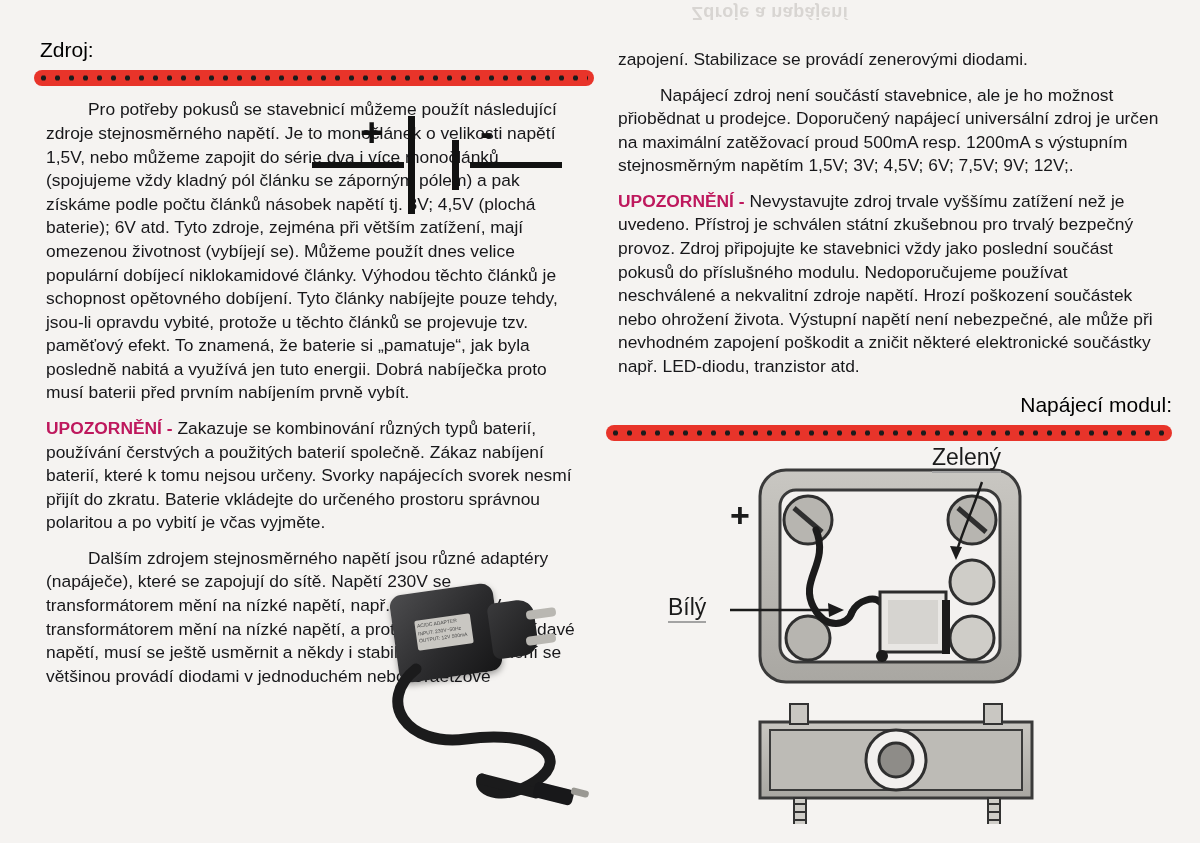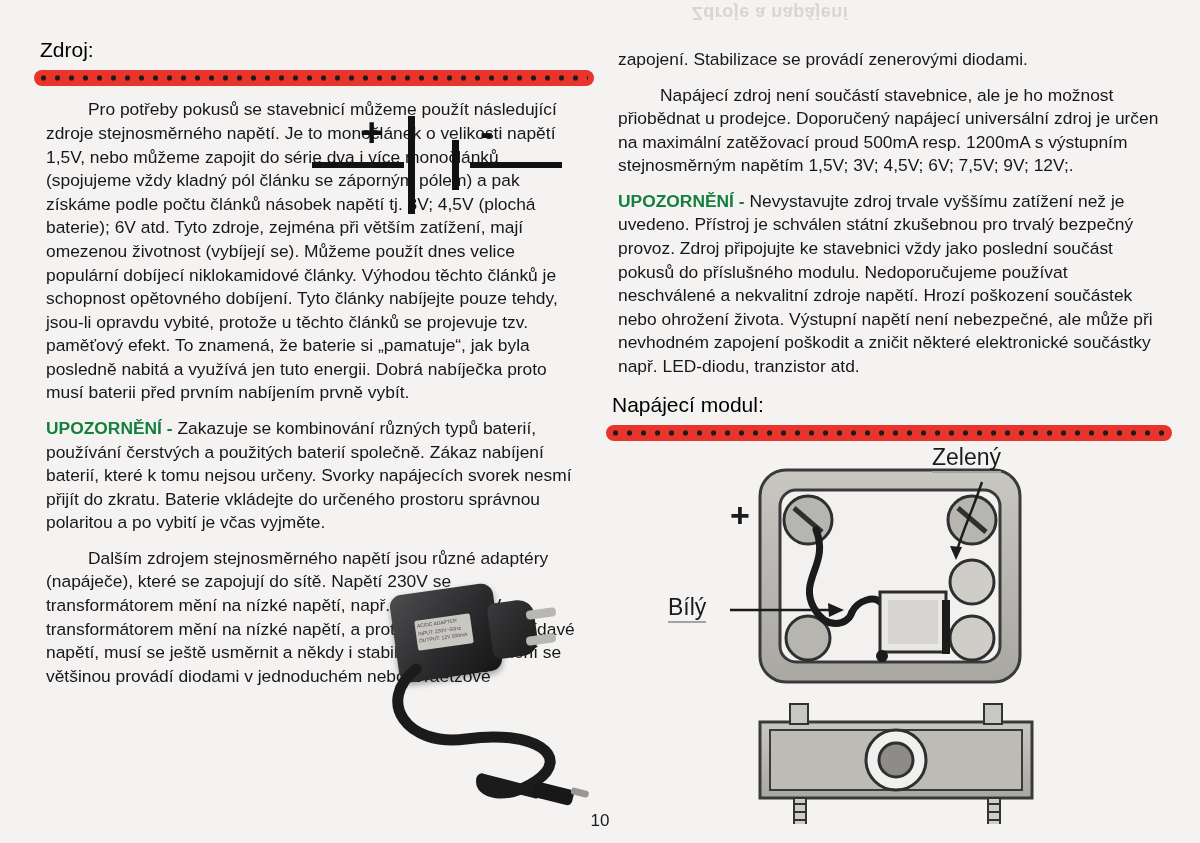--- a/index.html
+++ b/index.html
@@ -69,21 +69,21 @@
     background-image: radial-gradient(circle at 3.5px 3.5px, #1b1b1b 2.6px, rgba(0,0,0,0) 2.9px);
     background-size: 14px 7px;
     background-repeat: repeat-x;
   }
   p {
     margin: 12px;
     text-indent: 0;
   }
   p.indent { text-indent: 42px; }
   .warn {
-    color: #15803d;
+    color: #be185d;
     font-weight: bold;
   }
   .page-number {
     position: absolute;
     left: 0; right: 0;
     bottom: 12px;
     text-align: center;
     font-size: 17px;
     color: #1a1a1a;
   }
@@ -259,21 +259,21 @@
   </div>
 
   <div class="col col-right">
     <p>zapojení. Stabilizace se provádí zenerovými diodami.</p>
     <p class="indent">Napájecí zdroj není součástí stavebnice, ale je ho možnost přiobědnat u prodejce. Doporučený napájecí universální zdroj je určen na maximální zatěžovací proud 500mA resp. 1200mA s výstupním stejnosměrným napětím 1,5V; 3V; 4,5V; 6V; 7,5V; 9V; 12V;.</p>
     <p>
       <span class="warn">UPOZORNĚNÍ -</span>
       <span>Nevystavujte zdroj trvale vyššímu zatížení než je uvedeno. Přístroj je schválen státní zkušebnou pro trvalý bezpečný provoz. Zdroj připojujte ke stavebnici vždy jako poslední součást pokusů do příslušného modulu. Nedoporučujeme používat neschválené a nekvalitní zdroje napětí. Hrozí poškození součástek nebo ohrožení života. Výstupní napětí není nebezpečné, ale může při nevhodném zapojení poškodit a zničit některé elektronické součástky např. LED-diodu, tranzistor atd.</span>
     </p>
 
-    <h2 class="section" style="">Napájecí modul:</h2>
+    <h2 class="section" style="text-align:right;">Napájecí modul:</h2>
     <div class="dotted-rule">
       <div class="dots"></div>
     </div>
   </div>
 
   <div class="modul-figure">
     <svg width="566" height="420" viewBox="0 0 566 420">
       <defs>
         <linearGradient id="g1" x1="0" y1="0" x2="0" y2="1">
           <stop offset="0%" stop-color="#c9c7c2"></stop>
@@ -326,14 +326,13 @@
 
     <div class="lbl lbl-zeleny">
       <u>Zelený</u>
     </div>
     <div class="lbl lbl-bily">
       <u>Bílý</u>
     </div>
     <div class="lbl-plus">+</div>
   </div>
 
-  <div class="page-number">10</div>
 </div>
 
 </body></html>

